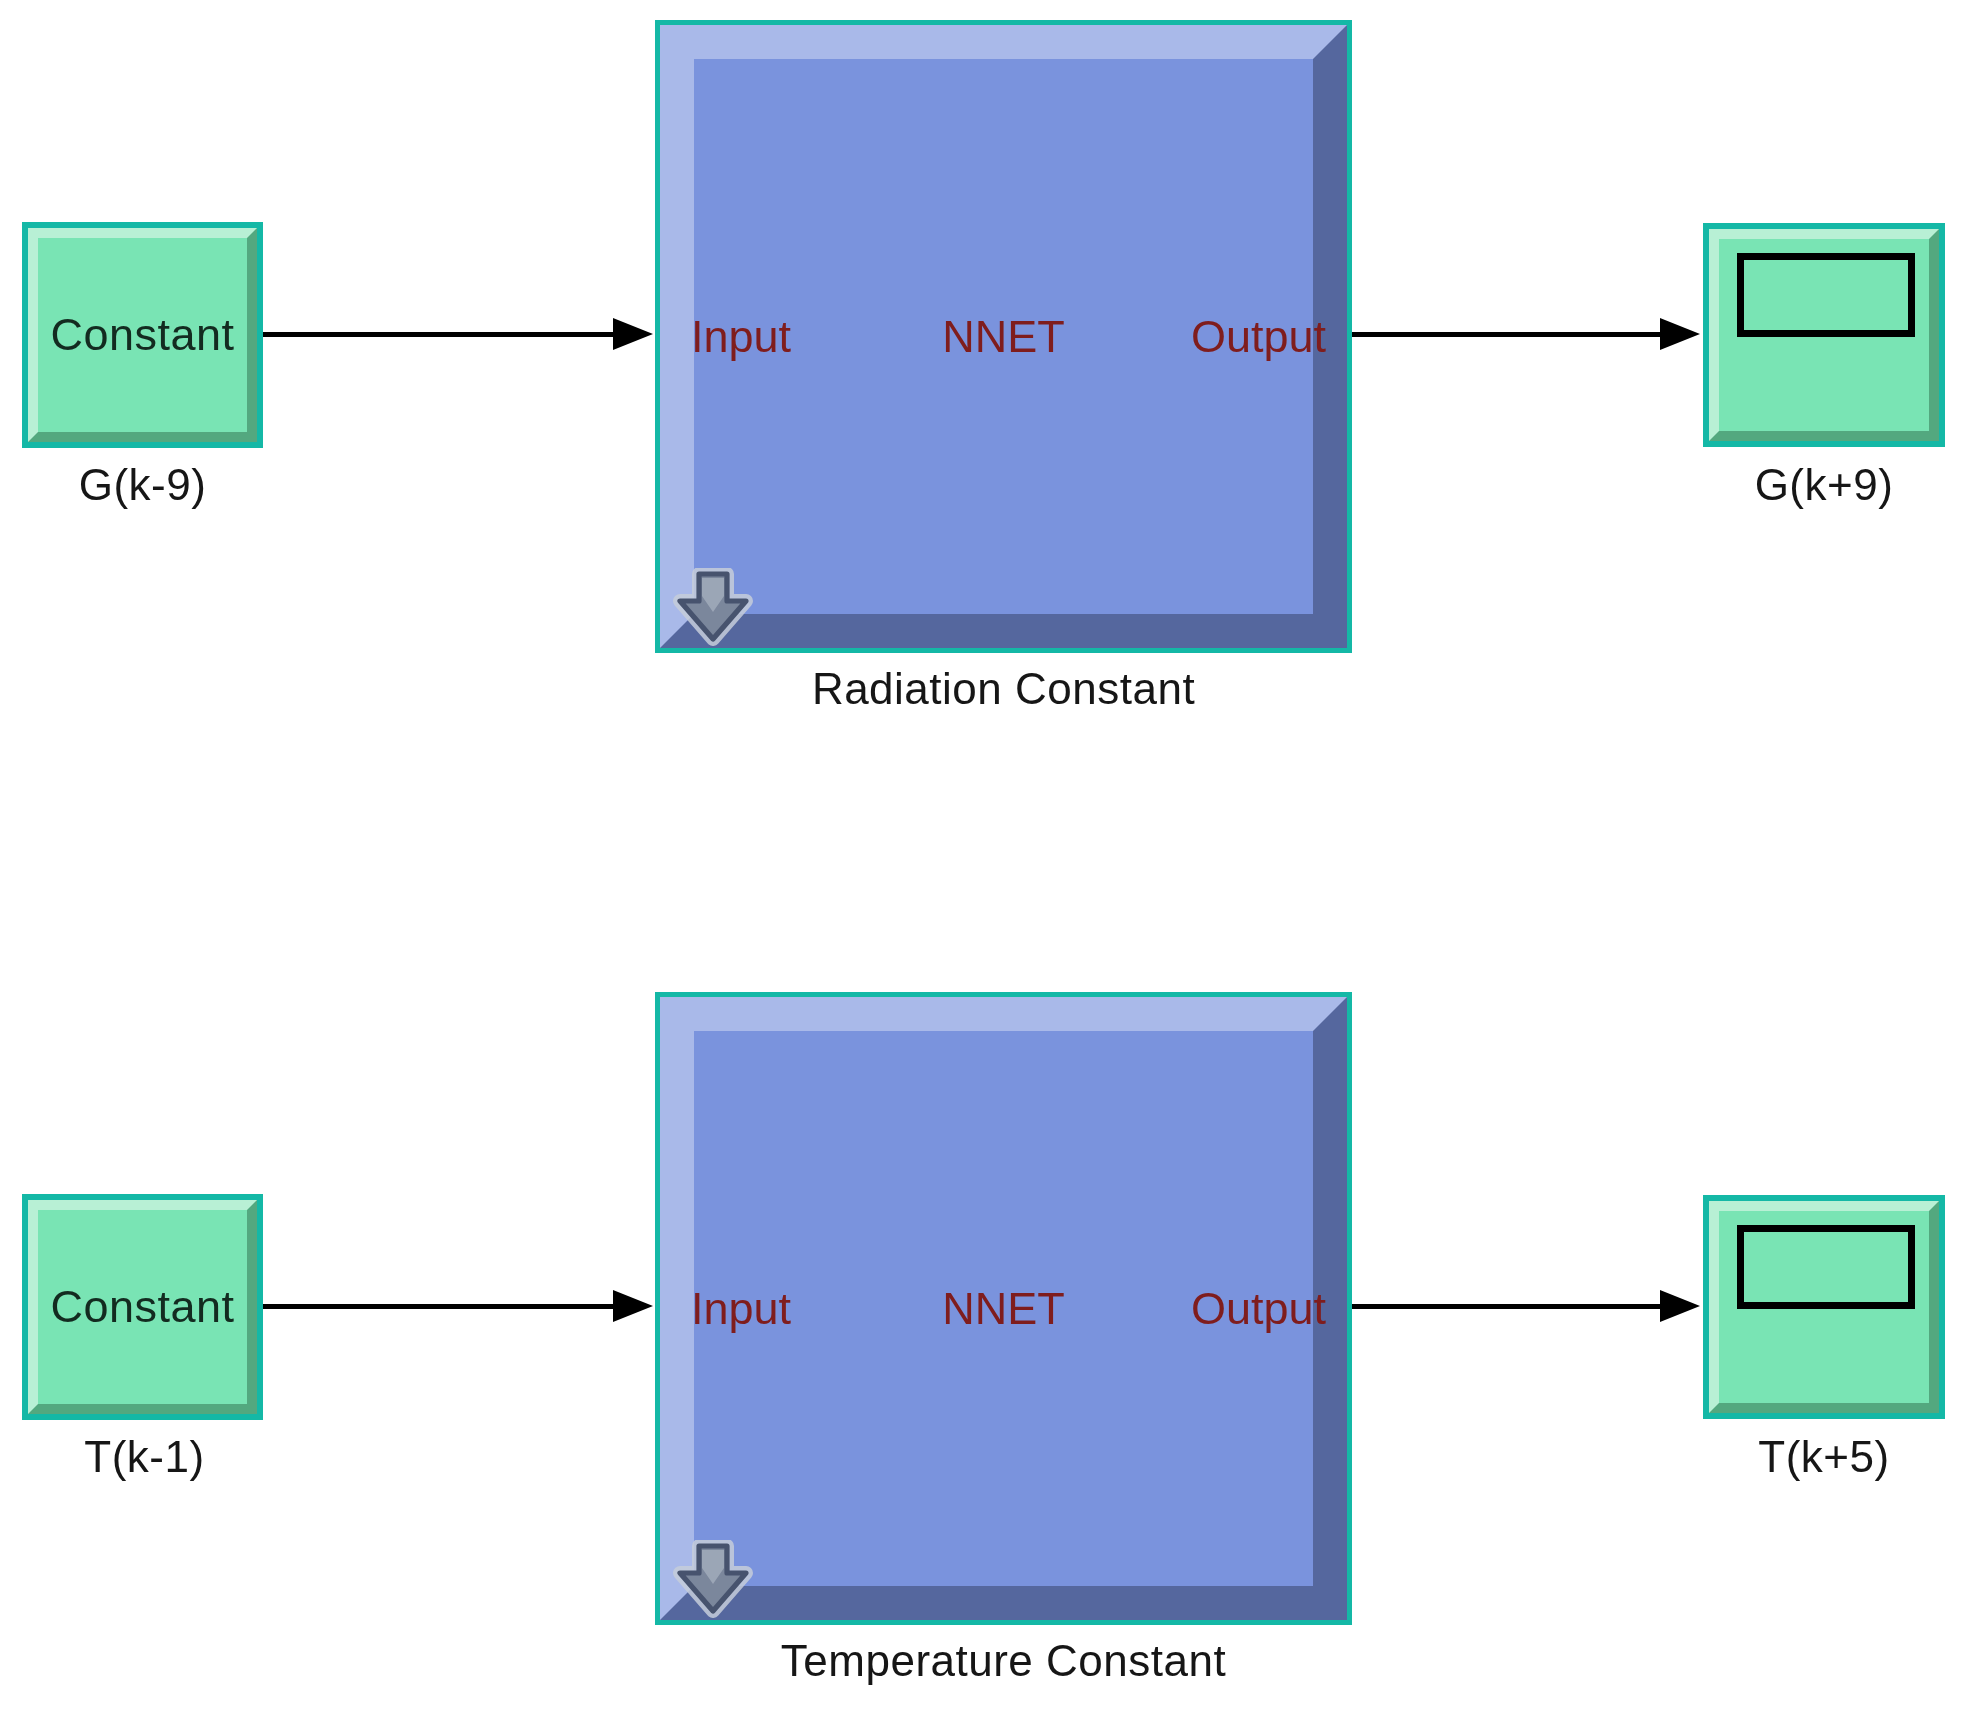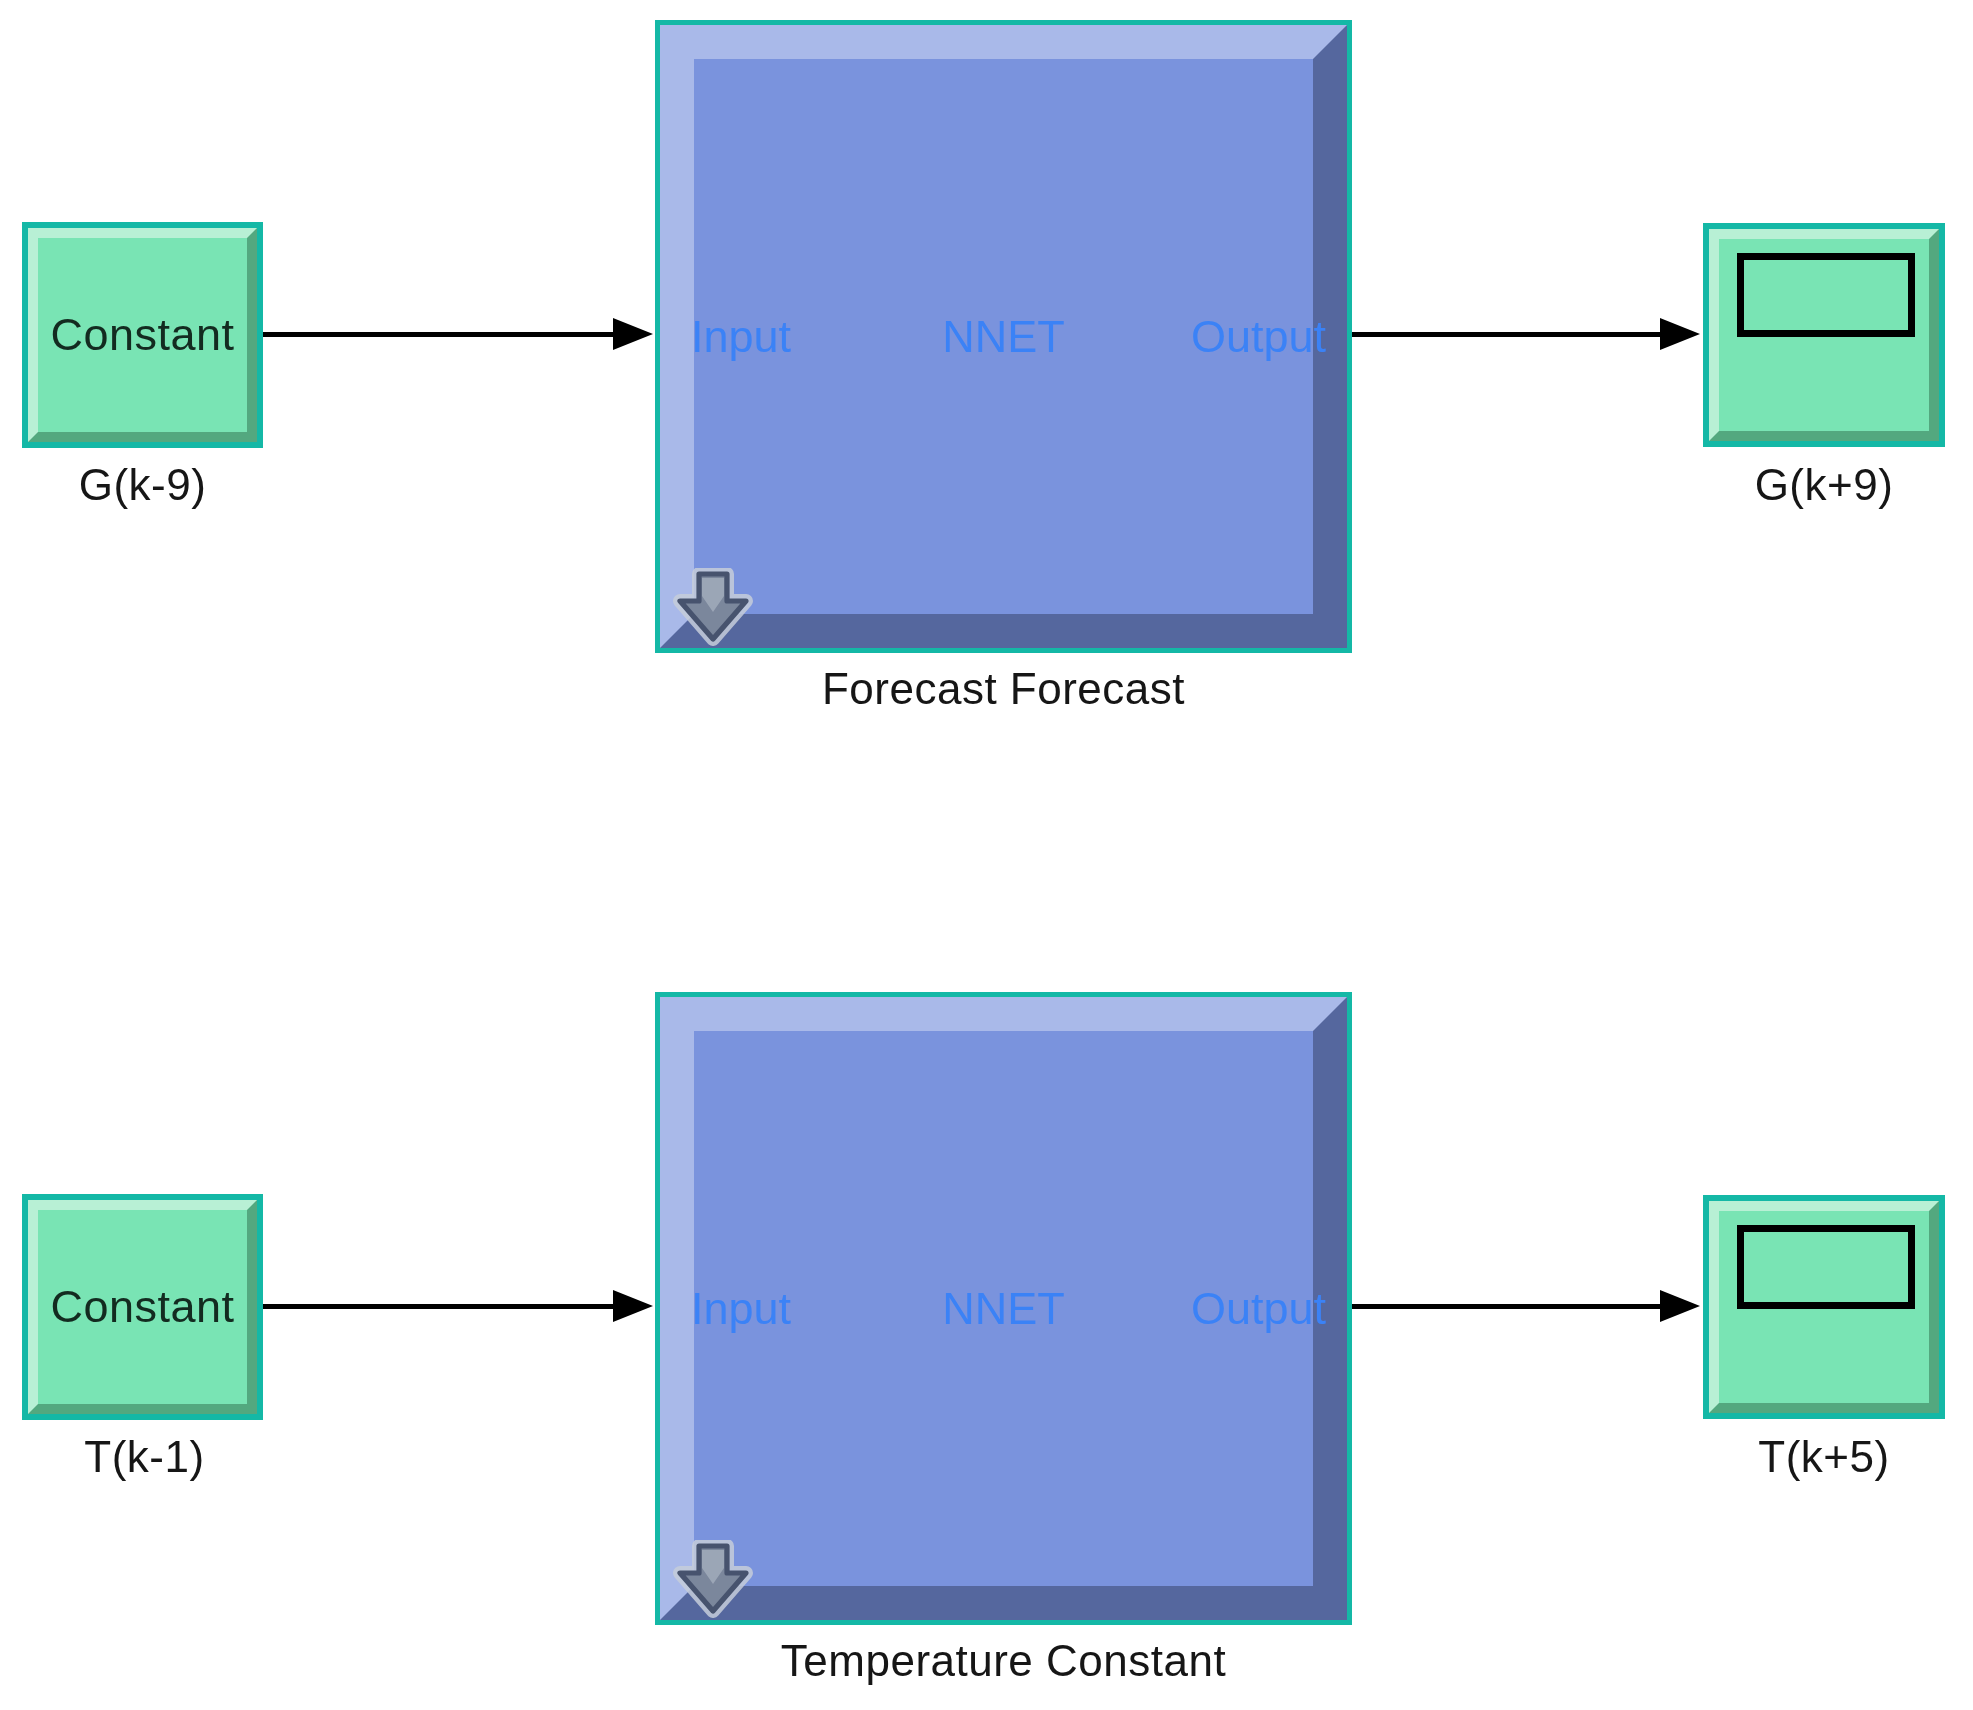--- a/index.html
+++ b/index.html
@@ -42,21 +42,21 @@
   .constant-label {
     position: absolute; inset: 0;
     display: flex; align-items: center; justify-content: center;
     font-size: 45px; color: #132b20; letter-spacing: 0.5px;
   }
 
   .port-row {
     position: absolute; inset: 5px;
     display: flex; align-items: center; justify-content: space-between;
     padding: 0 16px 0 26px;
-    font-size: 45px; color: #3b82f6; gap: 6px;
+    font-size: 45px; color: #7f1d1d; gap: 6px;
   }
   .port-row .mid { position: absolute; left: 0; right: 0; text-align: center; }
   .port-row .right { position: relative; }
 
   .scope-screen {
     position: absolute; left: 28px; top: 24px;
     width: 178px; height: 84px;
     box-sizing: border-box; border: 7px solid #000;
     background: transparent;
   }
@@ -117,21 +117,21 @@
       <span>Input</span>
       <span class="mid">NNET</span>
       <span class="right">Output</span>
     </div>
     <svg class="mask-arrow" viewBox="0 0 43 41">
       <path d="M14.5 3 L28.5 3 L28.5 16.5 L38 16.5 L21.5 35.5 L5 16.5 L14.5 16.5 Z" fill="none" stroke="#c6cdd9" stroke-width="7" stroke-linejoin="round" opacity="0.85"></path>
       <path d="M14.5 3 L28.5 3 L28.5 16.5 L38 16.5 L21.5 35.5 L5 16.5 L14.5 16.5 Z" fill="#76descheme" stroke="#47536e" stroke-width="2.6" stroke-linejoin="round" style="fill:#7b879c"></path>
       <path d="M16 5 L27 5 L27 14 L21.5 22 L16 14 Z" fill="#aab3c2" opacity="0.7"></path>
     </svg>
   </div>
-  <div class="caption cap-nnet-1">Forecast Forecast</div>
+  <div class="caption cap-nnet-1">Radiation Constant</div>
 
   <div class="wire w-1b"></div>
   <div class="arrowhead ah-1b"></div>
 
   <div class="block green scope-1">
     <div class="bevel"></div>
     <div class="scope-screen"></div>
   </div>
   <div class="caption cap-snk-1">G(k+9)</div>
 

